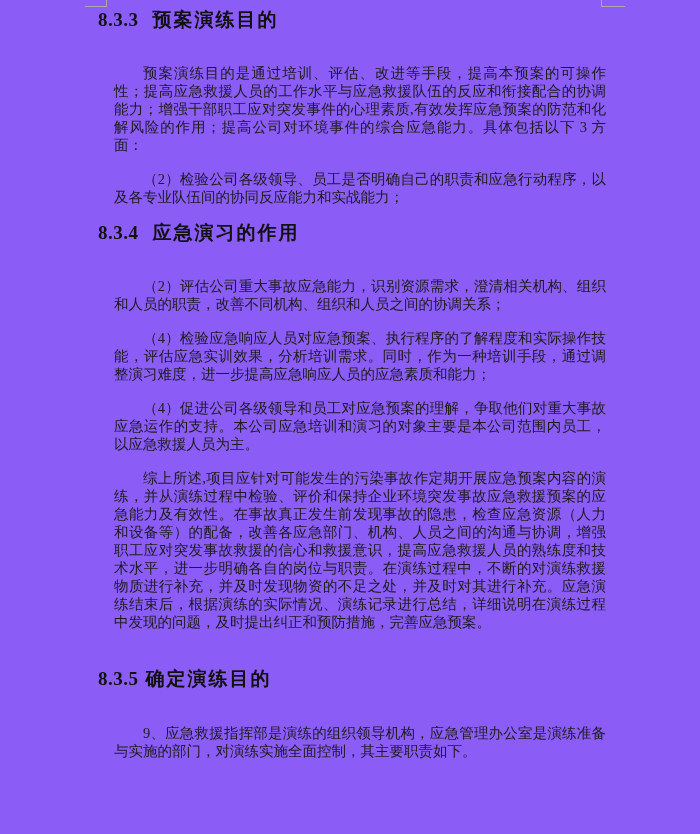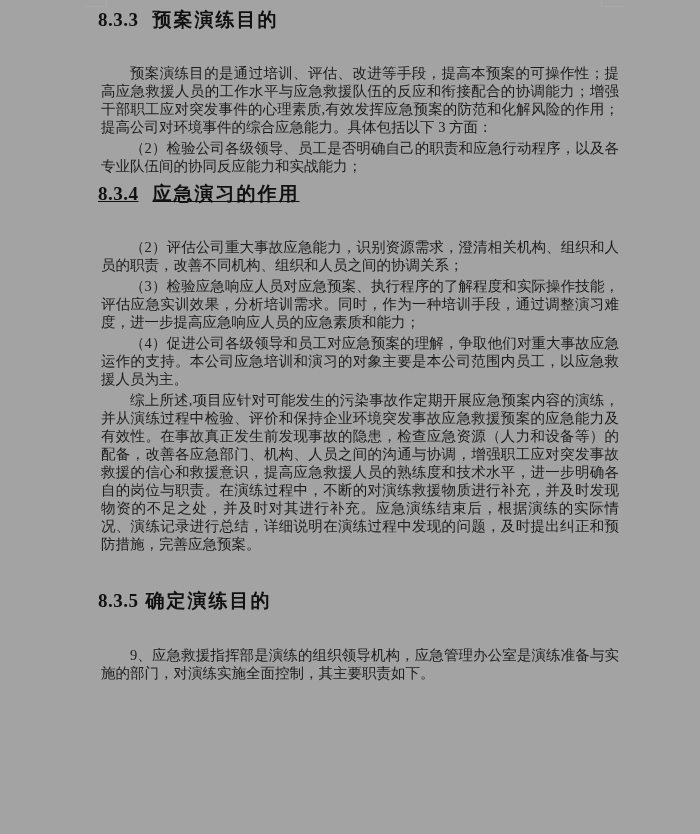--- a/index.html
+++ b/index.html
@@ -4,21 +4,21 @@
 <style>
   html, body {
     margin: 0;
     padding: 0;
     background: #ffffff;
   }
   .page {
     position: relative;
     width: 700px;
     height: 834px;
-    background: #a3a3a3;
+    background: #8b5cf6;
     overflow: hidden;
     font-family: "Liberation Serif", "DejaVu Serif", serif;
     color: #1c1c1c;
   }
   
   .boundary-mark {
     position: absolute;
     top: 0;
     height: 7px;
     box-sizing: border-box;
@@ -50,26 +50,26 @@
     white-space: nowrap;
   }
   h2.sec .num {
     letter-spacing: 0.5px;
   }
   h2.sec .ttl {
     letter-spacing: 2px;
   }
   h2.h833 { margin-top: 9px; }
   h2.h833 .ttl { margin-left: 14px; }
-  h2.h834 { margin-top: 8px; text-decoration: underline; }
+  h2.h834 { margin-top: 8px; }
   h2.h834 .ttl { margin-left: 14px; }
   h2.h835 { margin-top: 37px; margin-bottom: 35px; }
   h2.h835 .ttl { margin-left: 7px; }
   p.body {
-    margin: 3px;
+    margin: 16px;
     font-size: 14.5px;
     line-height: 18px;
     text-align: justify;
     text-indent: 2em;
     color: #1c1c1c;
     word-break: break-all;
   }
 </style>
 </head>
 <body>
@@ -80,21 +80,21 @@
   <div class="boundary-mark right"></div>
 
   <div class="content">
 
     <h2 class="sec h833"><span class="num">8.3.3</span><span class="ttl">预案演练目的</span></h2>
     <p class="body">预案演练目的是通过培训、评估、改进等手段，提高本预案的可操作性；提高应急救援人员的工作水平与应急救援队伍的反应和衔接配合的协调能力；增强干部职工应对突发事件的心理素质,有效发挥应急预案的防范和化解风险的作用；提高公司对环境事件的综合应急能力。具体包括以下 3 方面：</p>
     <p class="body">（2）检验公司各级领导、员工是否明确自己的职责和应急行动程序，以及各专业队伍间的协同反应能力和实战能力；</p>
 
     <h2 class="sec h834"><span class="num">8.3.4</span><span class="ttl">应急演习的作用</span></h2>
     <p class="body">（2）评估公司重大事故应急能力，识别资源需求，澄清相关机构、组织和人员的职责，改善不同机构、组织和人员之间的协调关系；</p>
-    <p class="body">（3）检验应急响应人员对应急预案、执行程序的了解程度和实际操作技能，评估应急实训效果，分析培训需求。同时，作为一种培训手段，通过调整演习难度，进一步提高应急响应人员的应急素质和能力；</p>
+    <p class="body">（4）检验应急响应人员对应急预案、执行程序的了解程度和实际操作技能，评估应急实训效果，分析培训需求。同时，作为一种培训手段，通过调整演习难度，进一步提高应急响应人员的应急素质和能力；</p>
     <p class="body">（4）促进公司各级领导和员工对应急预案的理解，争取他们对重大事故应急运作的支持。本公司应急培训和演习的对象主要是本公司范围内员工，以应急救援人员为主。</p>
     <p class="body">综上所述,项目应针对可能发生的污染事故作定期开展应急预案内容的演练，并从演练过程中检验、评价和保持企业环境突发事故应急救援预案的应急能力及有效性。在事故真正发生前发现事故的隐患，检查应急资源（人力和设备等）的配备，改善各应急部门、机构、人员之间的沟通与协调，增强职工应对突发事故救援的信心和救援意识，提高应急救援人员的熟练度和技术水平，进一步明确各自的岗位与职责。在演练过程中，不断的对演练救援物质进行补充，并及时发现物资的不足之处，并及时对其进行补充。应急演练结束后，根据演练的实际情况、演练记录进行总结，详细说明在演练过程中发现的问题，及时提出纠正和预防措施，完善应急预案。</p>
 
     <h2 class="sec h835"><span class="num">8.3.5</span><span class="ttl">确定演练目的</span></h2>
     <p class="body">9、应急救援指挥部是演练的组织领导机构，应急管理办公室是演练准备与实施的部门，对演练实施全面控制，其主要职责如下。</p>
 
   </div>
 </div>
 
 </body></html>

